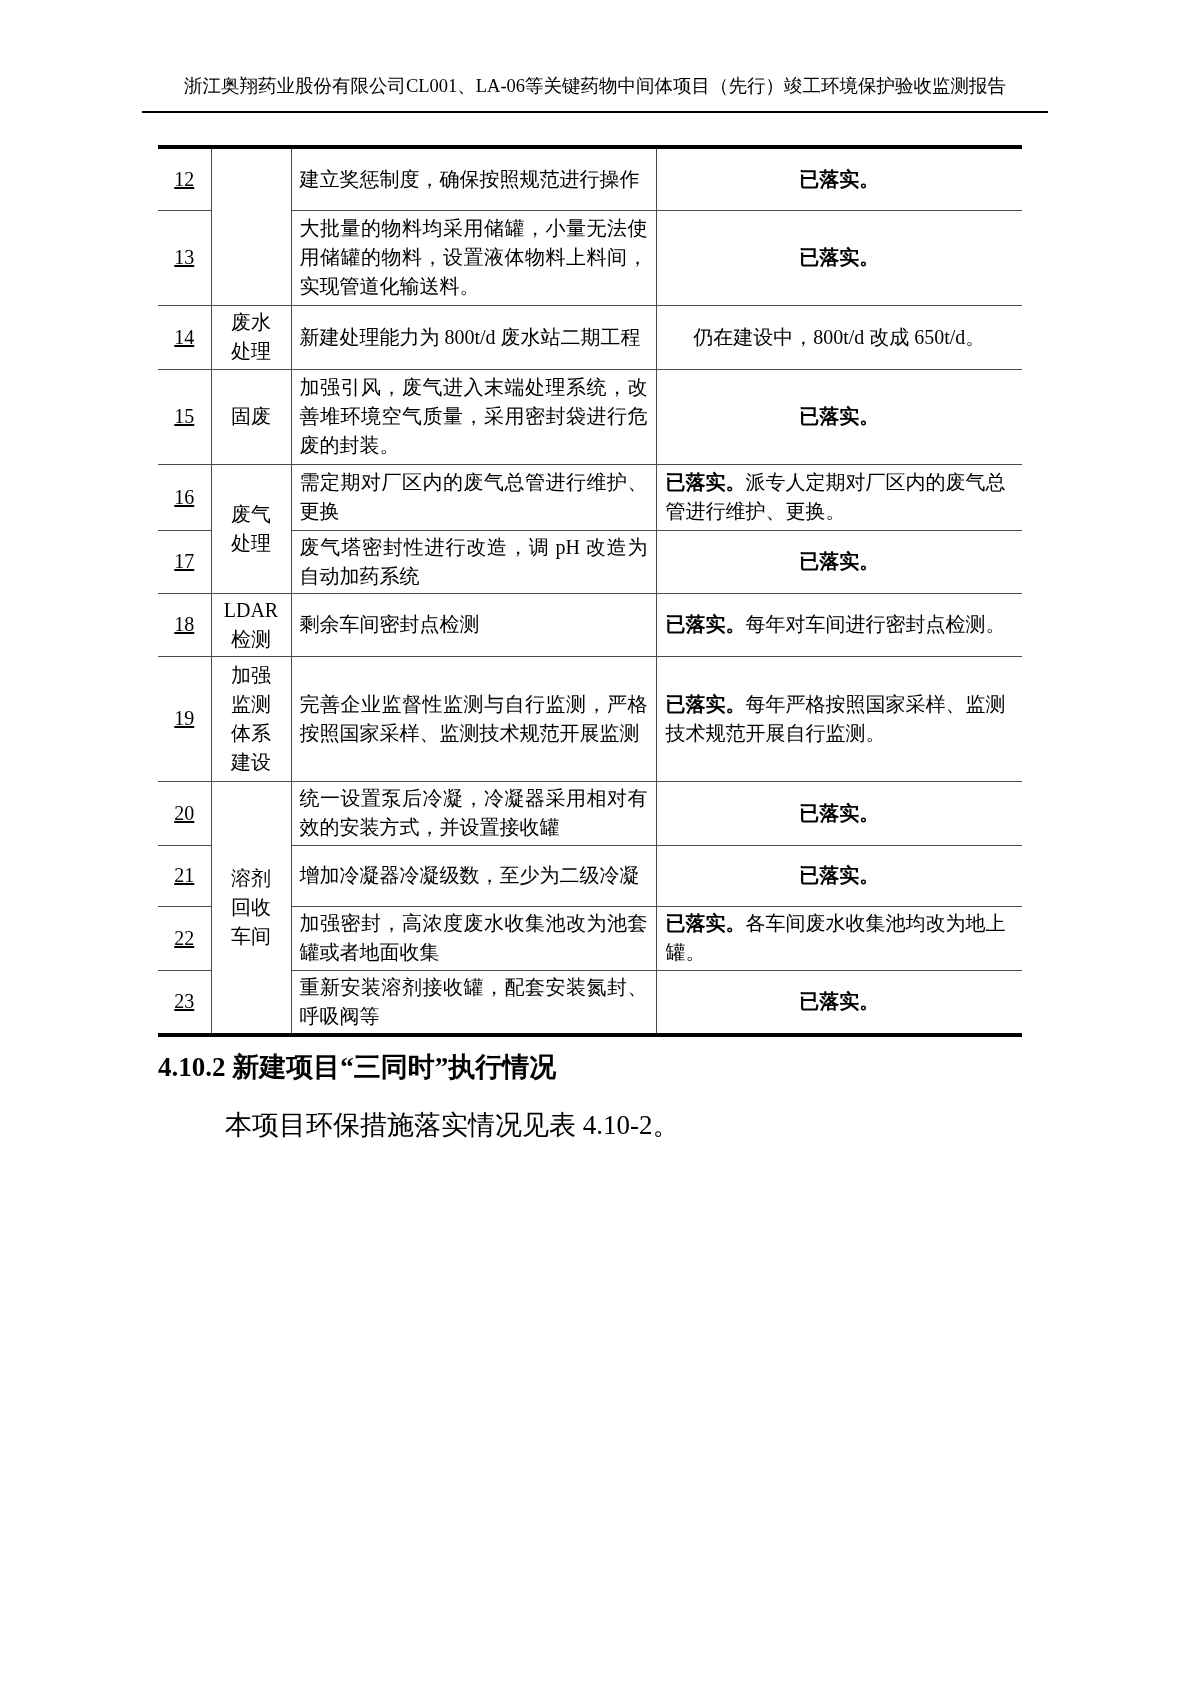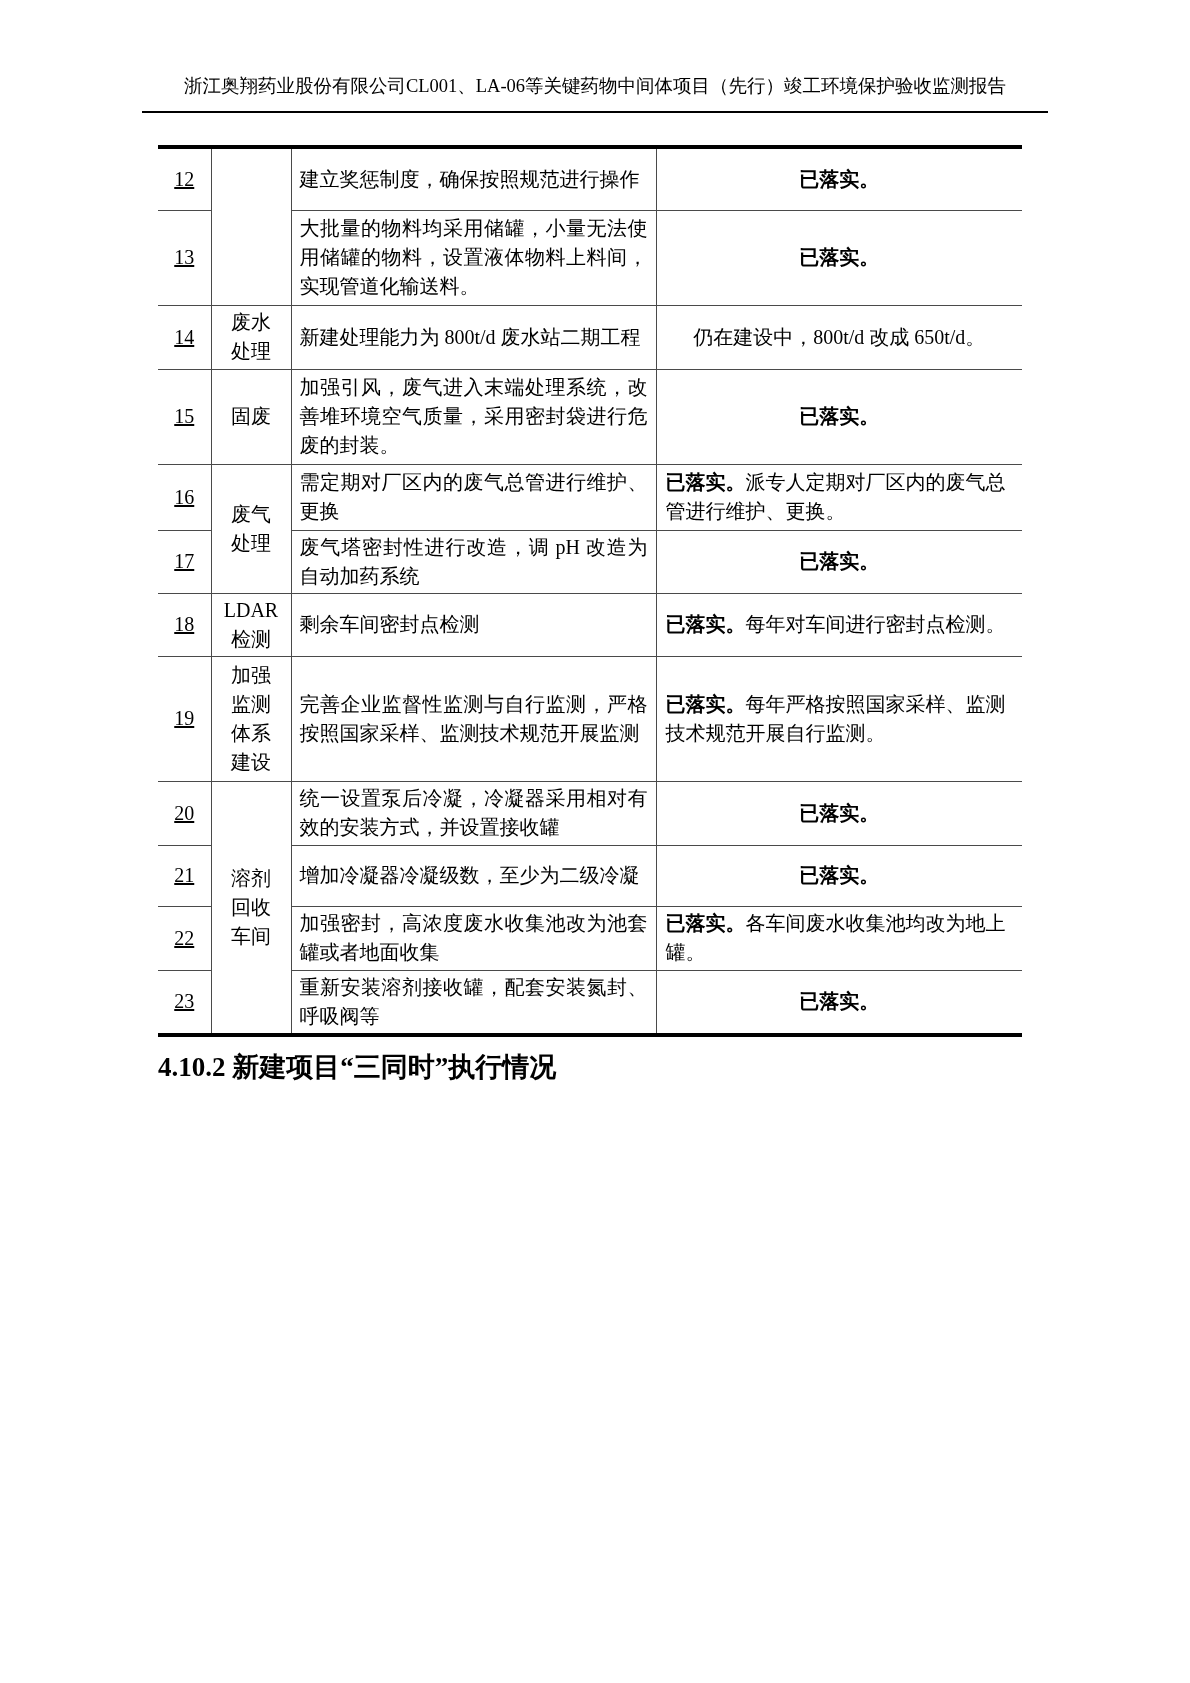--- a/index.html
+++ b/index.html
@@ -147,16 +147,17 @@
             <td class="c-num">23</td>
             <td class="c-measure">重新安装溶剂接收罐，配套安装氮封、呼吸阀等</td>
             <td class="c-status center"><span class="status-lead">已落实。</span></td>
           </tr>
         </tbody>
     </table>
   </div>
 
   <div class="section">
     <h2>4.10.2 新建项目“三同时”执行情况</h2>
+    <p>本项目环保措施落实情况见表 4.10-2。</p>
   </div>
 
 
 </div>
 
 </body></html>

